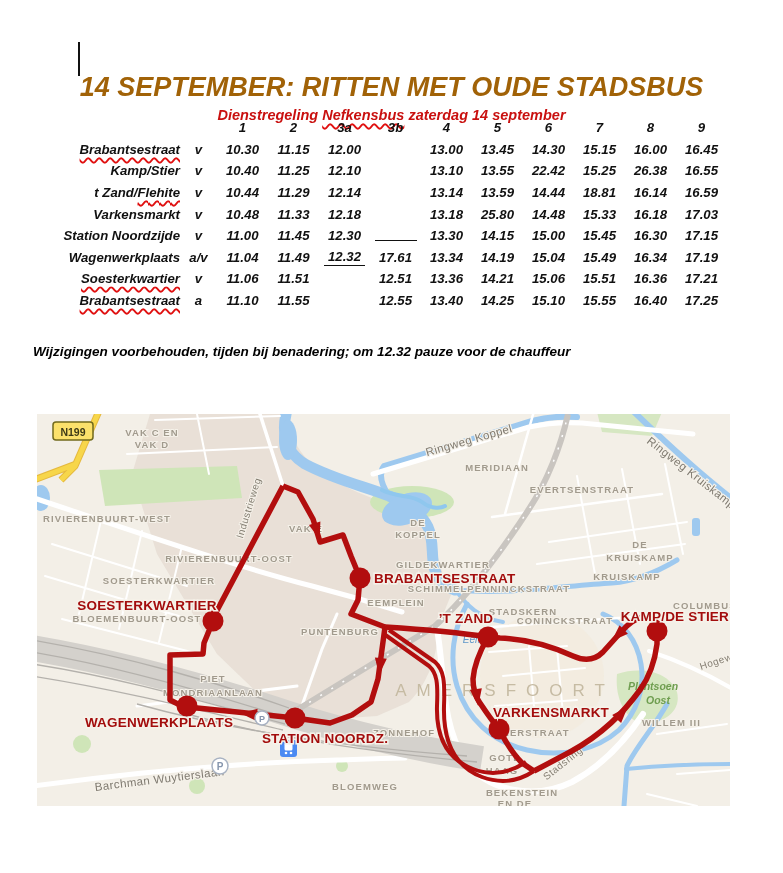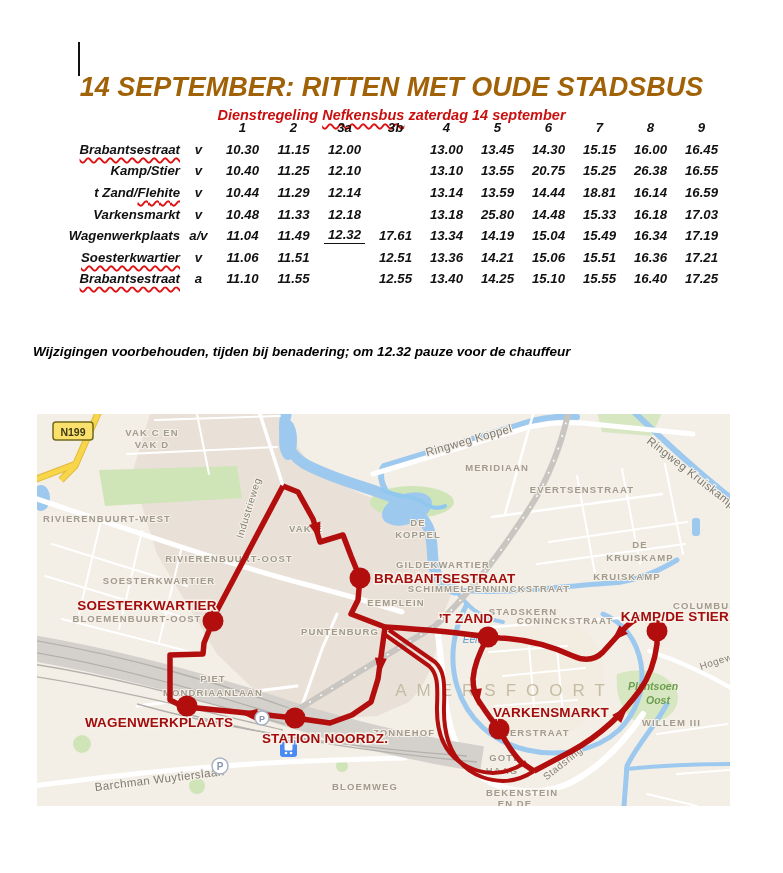--- a/index.html
+++ b/index.html
@@ -93,21 +93,21 @@
         </tr>
         <tr>
           <td class="st"><span>Kamp/Stier</span></td>
           <td class="va">v</td>
           <td class="tm">10.40</td>
           <td class="tm">11.25</td>
           <td class="tm">12.10</td>
           <td class="tm"></td>
           <td class="tm">13.10</td>
           <td class="tm">13.55</td>
-          <td class="tm">20.75</td>
+          <td class="tm">22.42</td>
           <td class="tm">15.25</td>
           <td class="tm">26.38</td>
           <td class="tm">16.55</td>
         </tr>
         <tr>
           <td class="st"><span>t Zand/</span><span class="wavy">Flehite</span></td>
           <td class="va">v</td>
           <td class="tm">10.44</td>
           <td class="tm">11.29</td>
           <td class="tm">12.14</td>
@@ -125,20 +125,34 @@
           <td class="tm">10.48</td>
           <td class="tm">11.33</td>
           <td class="tm">12.18</td>
           <td class="tm"></td>
           <td class="tm">13.18</td>
           <td class="tm">25.80</td>
           <td class="tm">14.48</td>
           <td class="tm">15.33</td>
           <td class="tm">16.18</td>
           <td class="tm">17.03</td>
+        </tr>
+        <tr>
+          <td class="st"><span>Station Noordzijde</span></td>
+          <td class="va">v</td>
+          <td class="tm">11.00</td>
+          <td class="tm">11.45</td>
+          <td class="tm">12.30</td>
+          <td class="tm"><span class="blankline"></span></td>
+          <td class="tm">13.30</td>
+          <td class="tm">14.15</td>
+          <td class="tm">15.00</td>
+          <td class="tm">15.45</td>
+          <td class="tm">16.30</td>
+          <td class="tm">17.15</td>
         </tr>
         <tr>
           <td class="st"><span>Wagenwerkplaats</span></td>
           <td class="va">a/v</td>
           <td class="tm">11.04</td>
           <td class="tm">11.49</td>
           <td class="tm"><span class="uline">12.32</span></td>
           <td class="tm">17.61</td>
           <td class="tm">13.34</td>
           <td class="tm">14.19</td>

